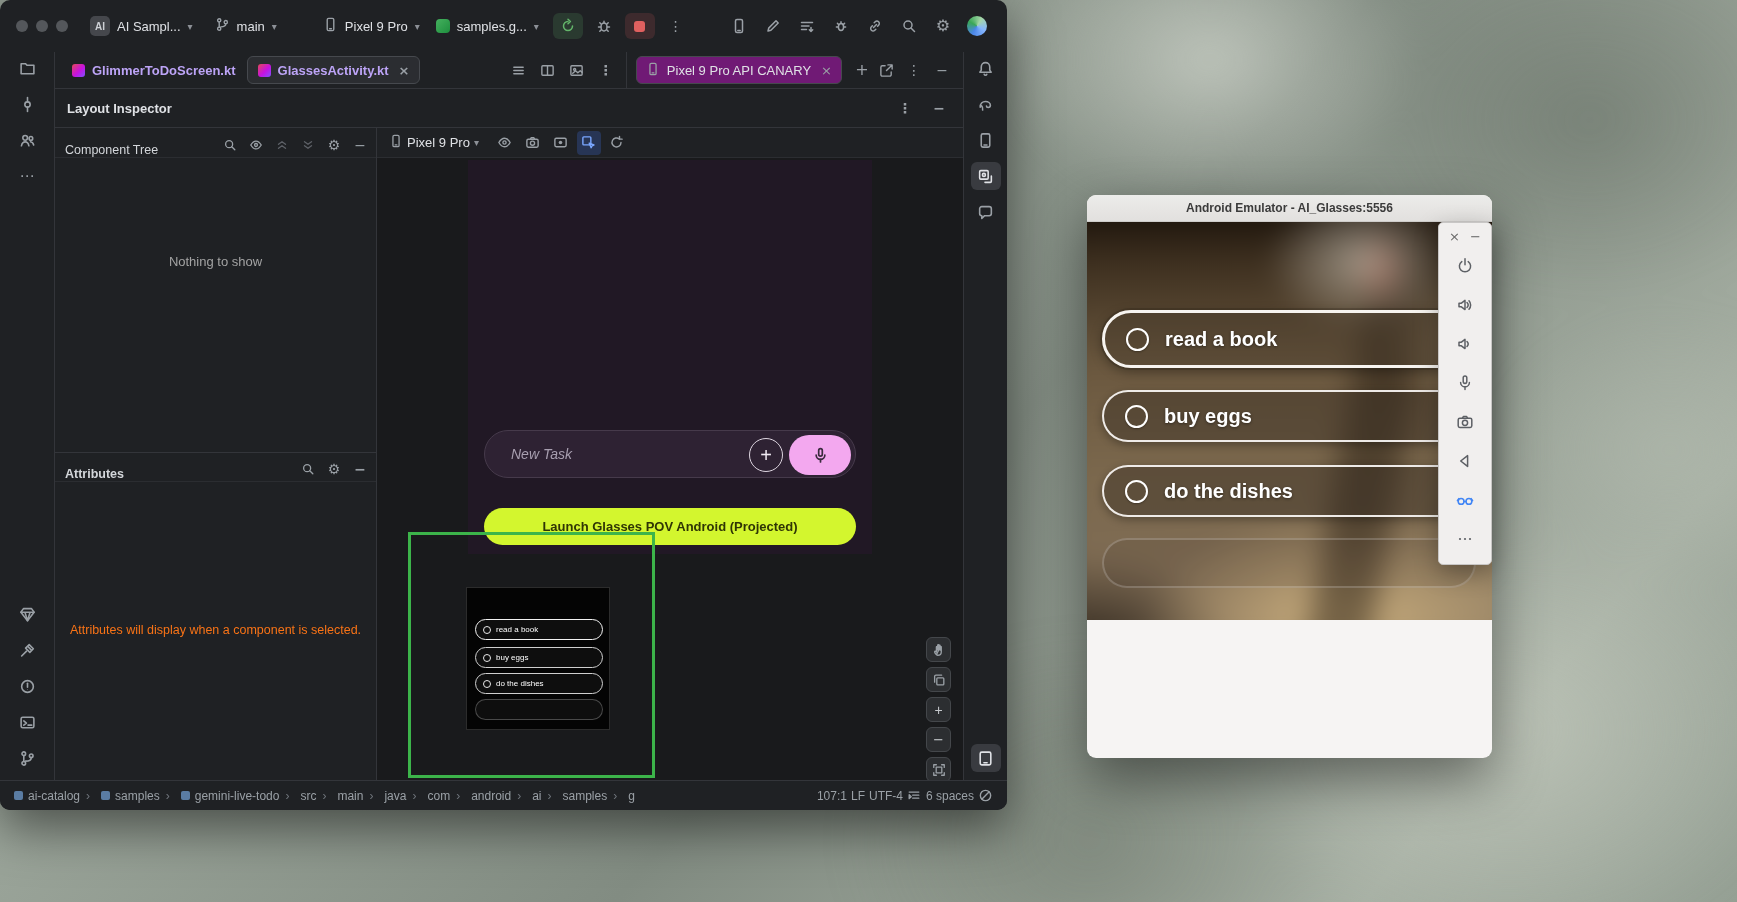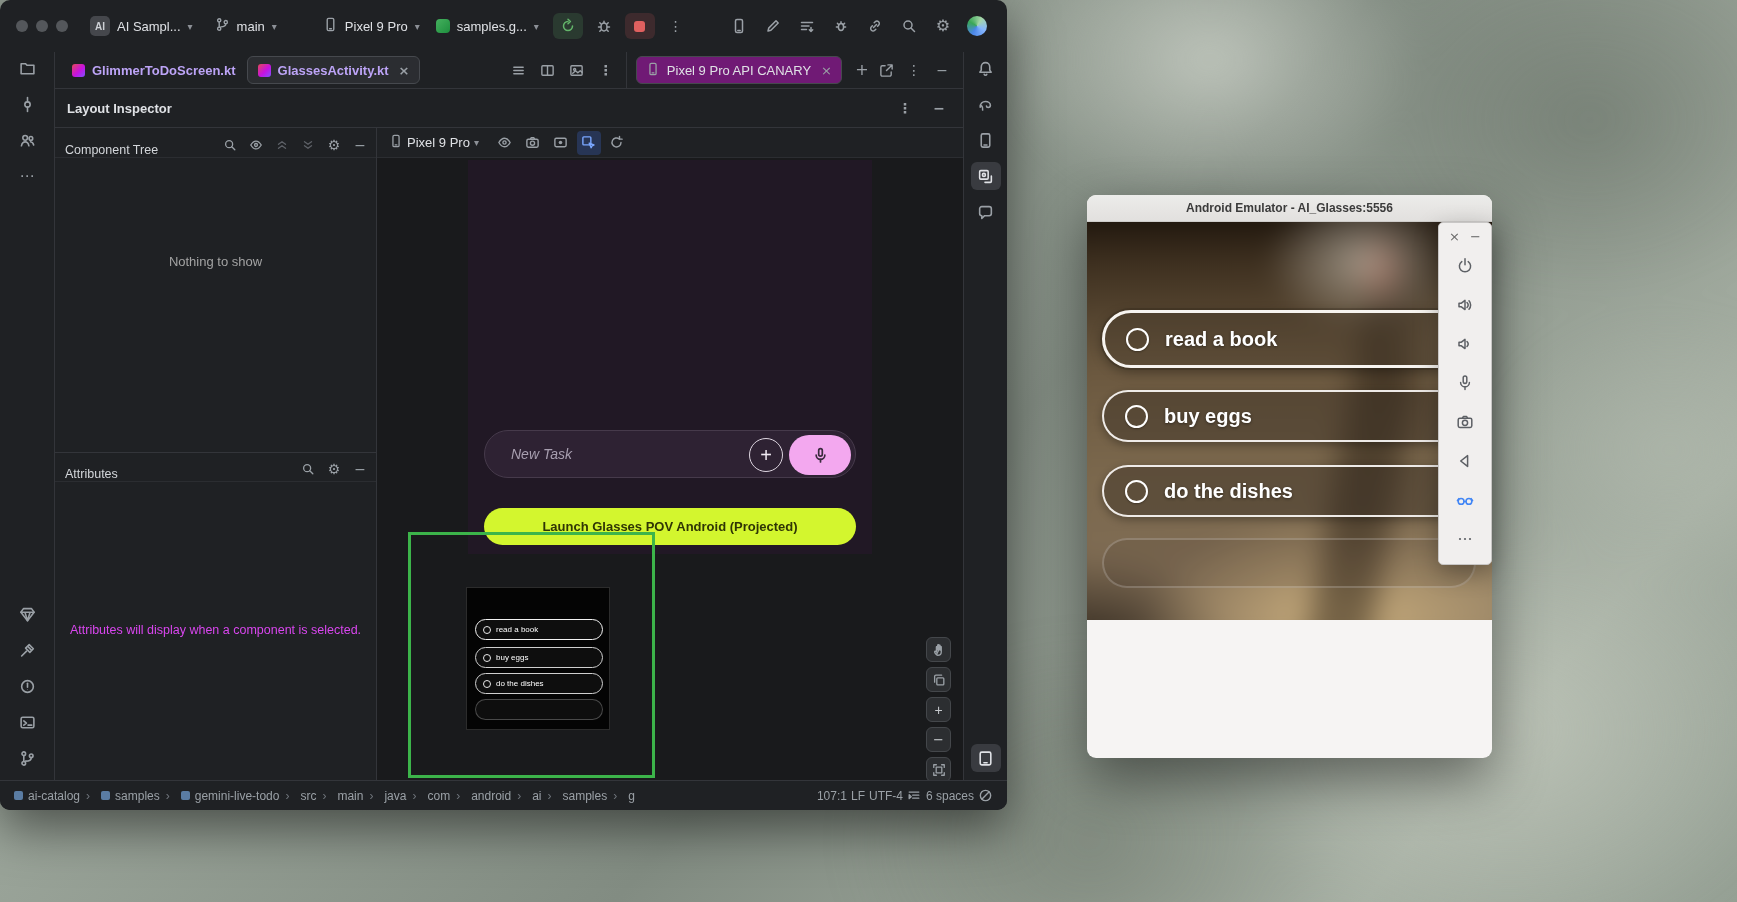--- a/index.html
+++ b/index.html
@@ -68,22 +68,22 @@
              padding:0 12px; border-bottom:1px solid #33353a; font-weight:600; }
   .li-head-right { margin-left:auto; display:flex; align-items:center; gap:10px; }
 
   
   .lpanel { position:absolute; left:55px; top:128px; width:322px; height:652px; border-right:1px solid #33353a; }
   .ptoolbar { height:30px; display:flex; align-items:flex-end; padding:0 4px 0 10px; color:#d3d6da; font-size:12.5px;
               border-bottom:1px solid #2b2d31; }
   .ptool-icons { margin-left:auto; display:flex; gap:2px; align-items:center; }
   .dim svg { stroke:#5d6167; }
   .empty1 { padding-top:96px; text-align:center; color:#a3a3a3; height:294px; }
-  .attr-toolbar { border-top:1px solid #33353a; }
-  .empty2 { height:296px; display:flex; align-items:center; justify-content:center; color:#d946ef; font-size:12.5px; }
+  .attr-toolbar { border-top:1px solid #33353a;font-weight:bold; }
+  .empty2 { height:296px; display:flex; align-items:center; justify-content:center; color:#f97316; font-size:12.5px; }
 
   
   .darea { position:absolute; left:377px; top:128px; width:586px; height:652px; }
   .dtoolbar { height:30px; display:flex; align-items:center; gap:4px; padding:0 12px; border-bottom:1px solid #2b2d31; }
   .inspect-on { background:rgba(64,115,230,.25); border-radius:4px; }
   .inspect-on svg { stroke:#7aa7ff; }
   .dcanvas { position:absolute; left:0; top:30px; width:586px; height:622px; background:#191a1c; overflow:hidden; }
 
   .phone { position:absolute; left:91px; top:2px; width:404px; height:394px; background:#211825; }
   .newtask { position:absolute; left:16px; top:270px; width:372px; height:48px; border-radius:24px; background:#2e2233; border:1px solid #463a4b; }

